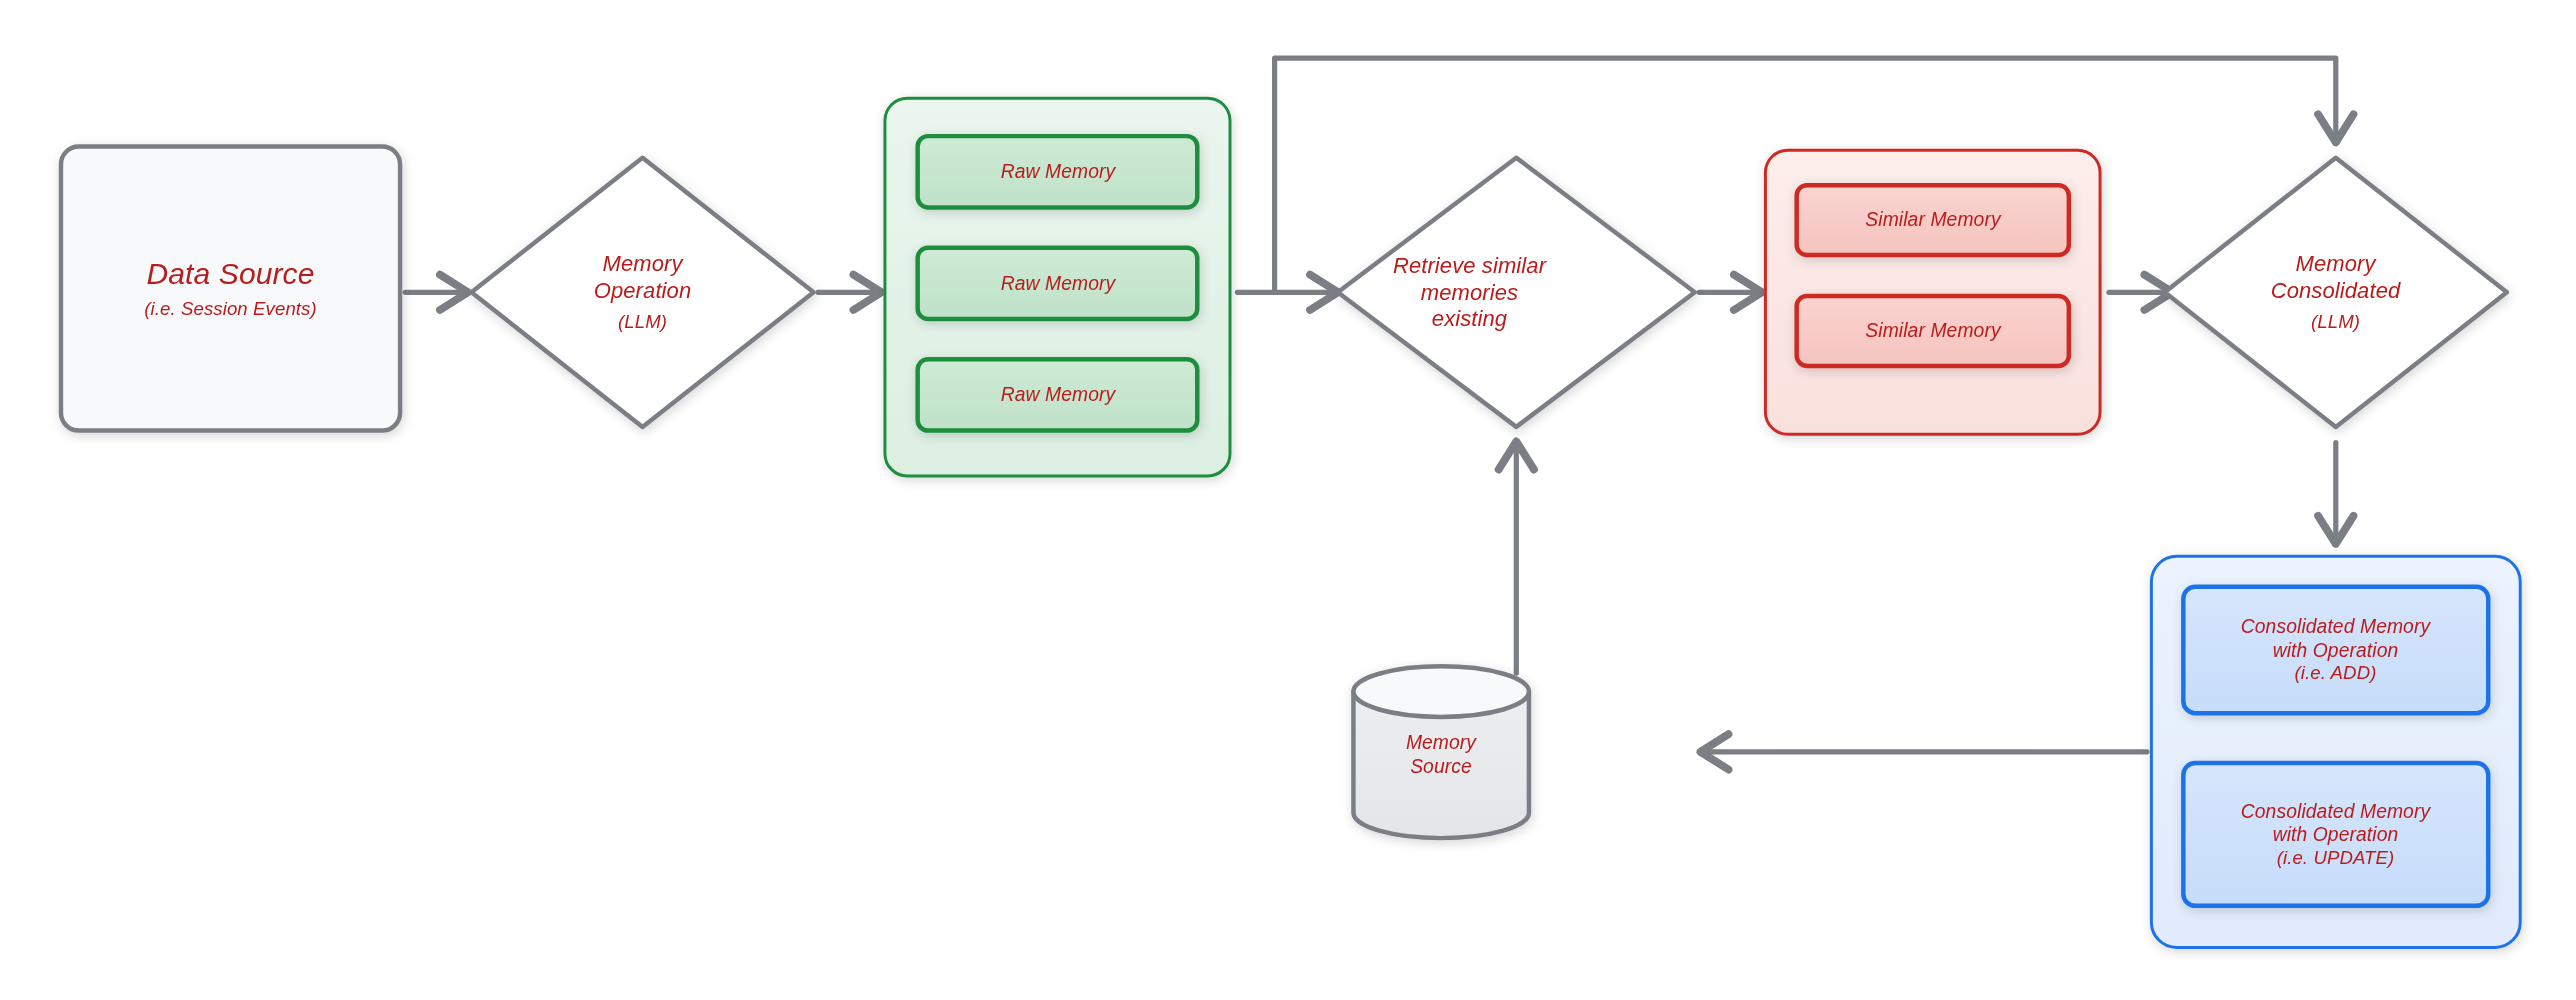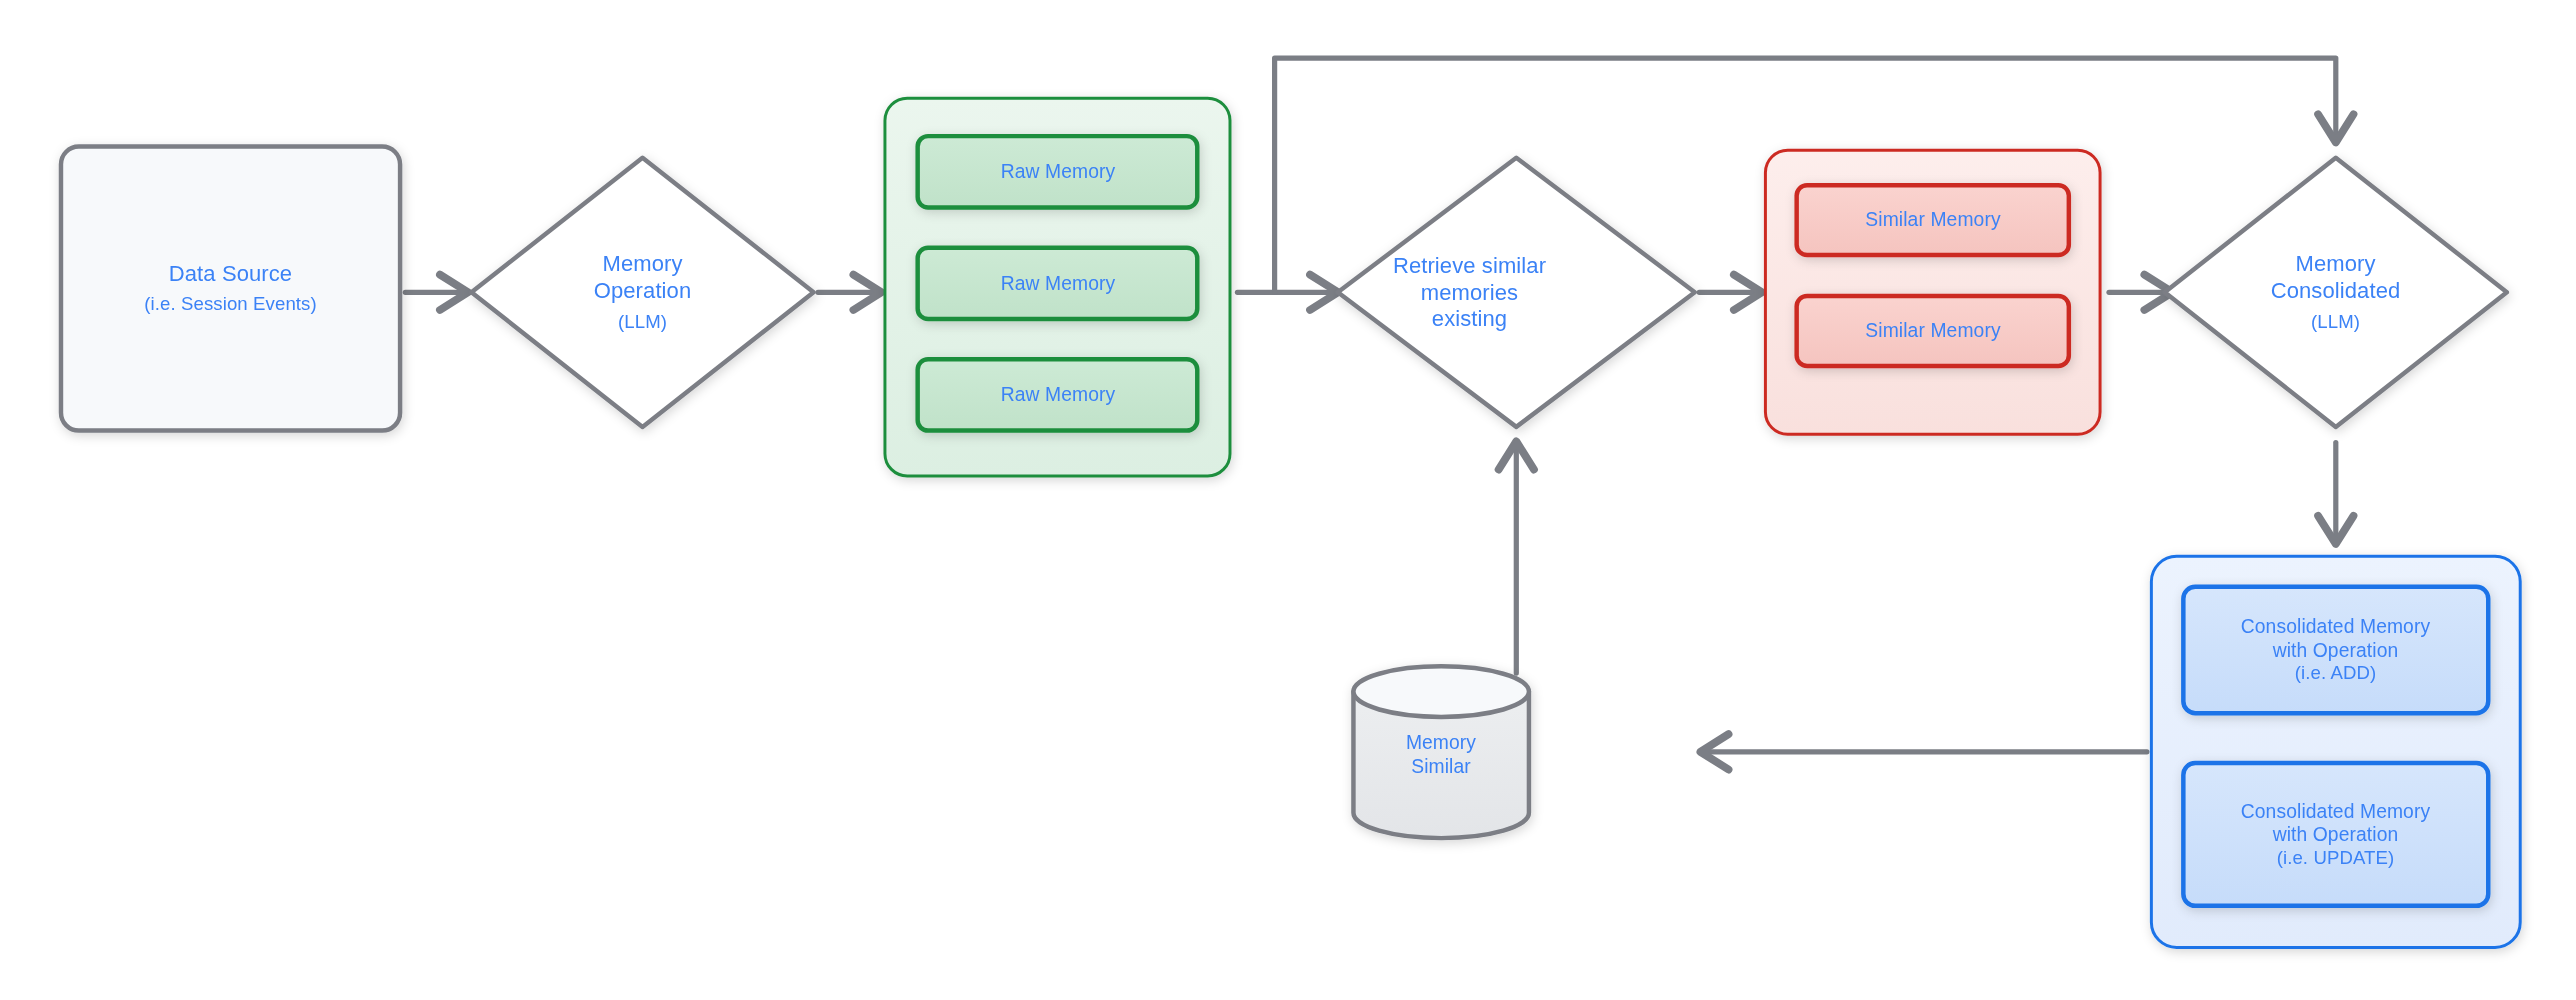--- a/index.html
+++ b/index.html
@@ -28,24 +28,25 @@
   svg.edges { z-index: 1; }
   svg.shapes { z-index: 2; }
   .node-label {
     position: absolute;
     z-index: 3;
     display: flex;
     flex-direction: column;
     align-items: center;
     justify-content: center;
     text-align: center;
-    color: #3b82f6;
+    color: #b91c1c;
     pointer-events: none;
-  }
-  .t-big   { font-size: 22px; line-height: 1.18; letter-spacing: 0.1px; }
+    font-style: italic;
+  }
+  .t-big   { font-size: 30px; line-height: 1.18; letter-spacing: 0.1px; }
   .t-mid   { font-size: 22px; line-height: 1.22; letter-spacing: 0.1px; }
   .t-small { font-size: 19.3px; line-height: 1.22; letter-spacing: 0.1px; }
   .t-sub   { font-size: 18.6px; line-height: 1.2;  letter-spacing: 0.1px; }
   .gap-sub { margin-top: 6.7px; }
   .gap-sub2 { }
 </style>
 </head>
 <body>
 
 <div id="canvas">
@@ -185,17 +186,17 @@
     <div class="t-sub gap-sub2">(i.e. ADD)</div>
   </div>
   <div class="node-label" style="left:2183px; top:763px; width:305px; height:143px;">
     <div class="t-small">Consolidated Memory</div>
     <div class="t-small">with Operation</div>
     <div class="t-sub gap-sub2">(i.e. UPDATE)</div>
   </div>
 
   <div class="node-label" style="left:1353px; top:699px; width:176px; height:112px;">
     <div class="t-small">Memory</div>
-    <div class="t-small">Similar</div>
+    <div class="t-small">Source</div>
   </div>
 
 </div>
 
 
 </body></html>

